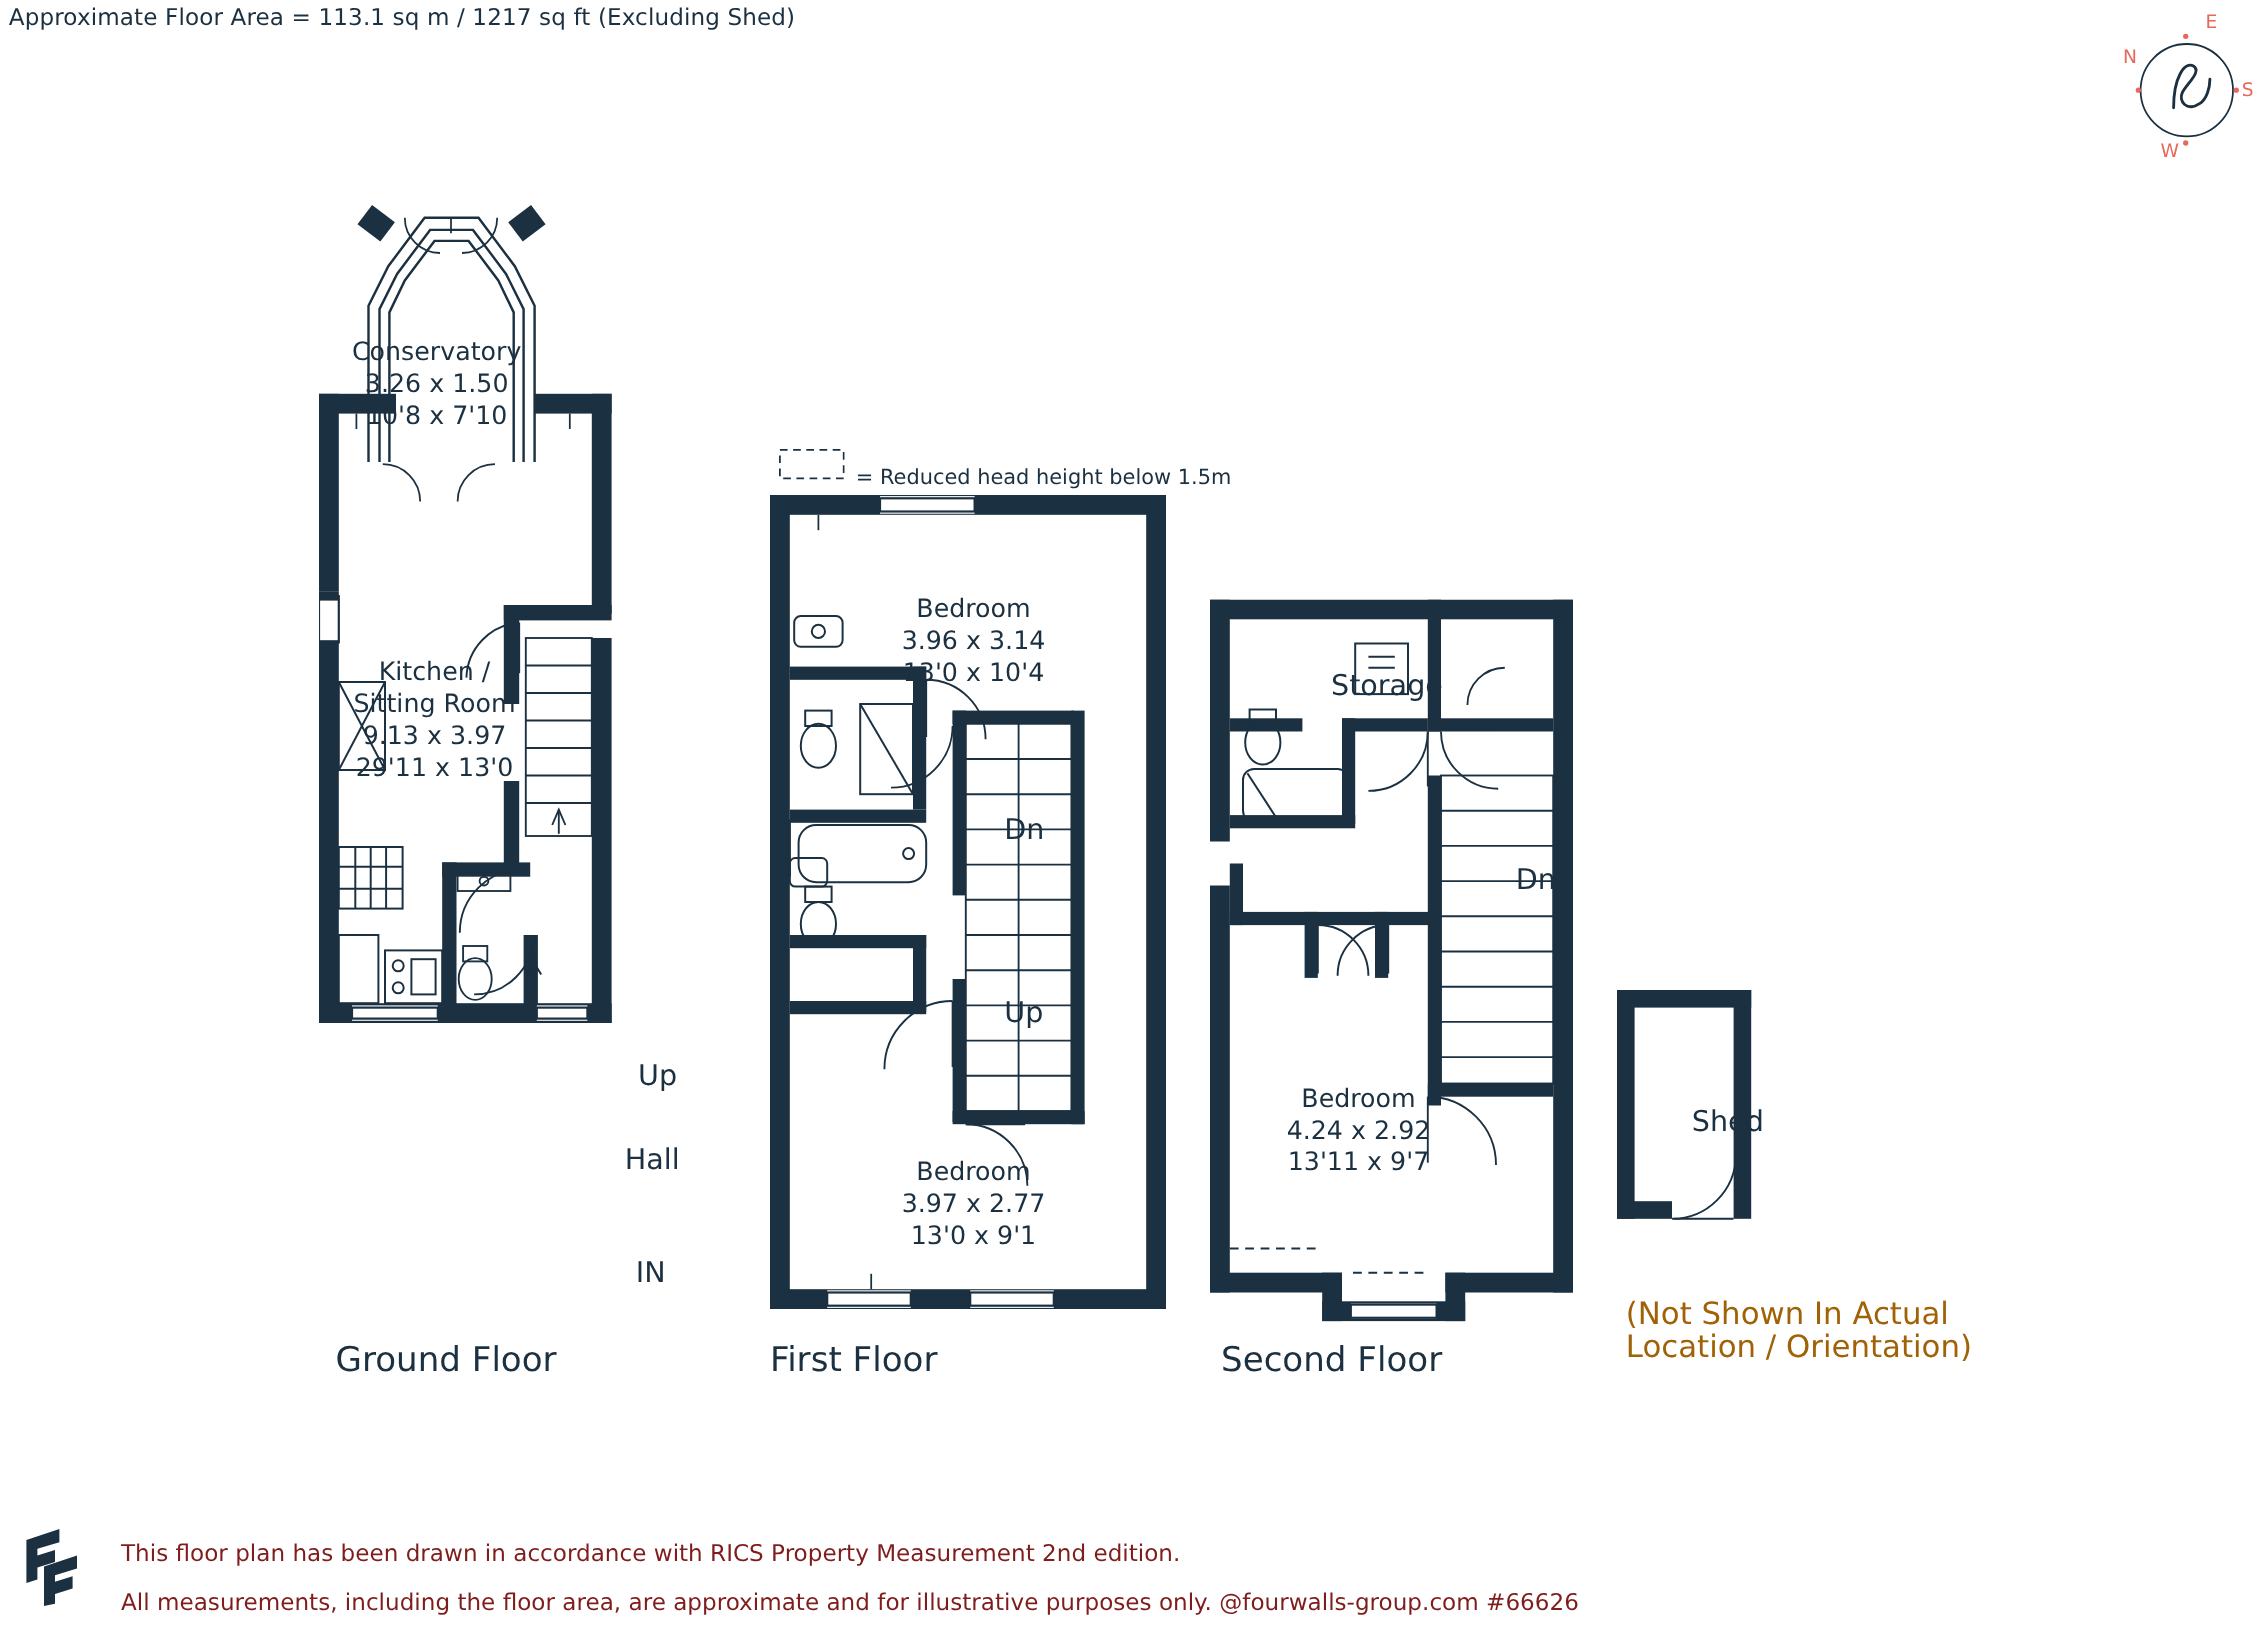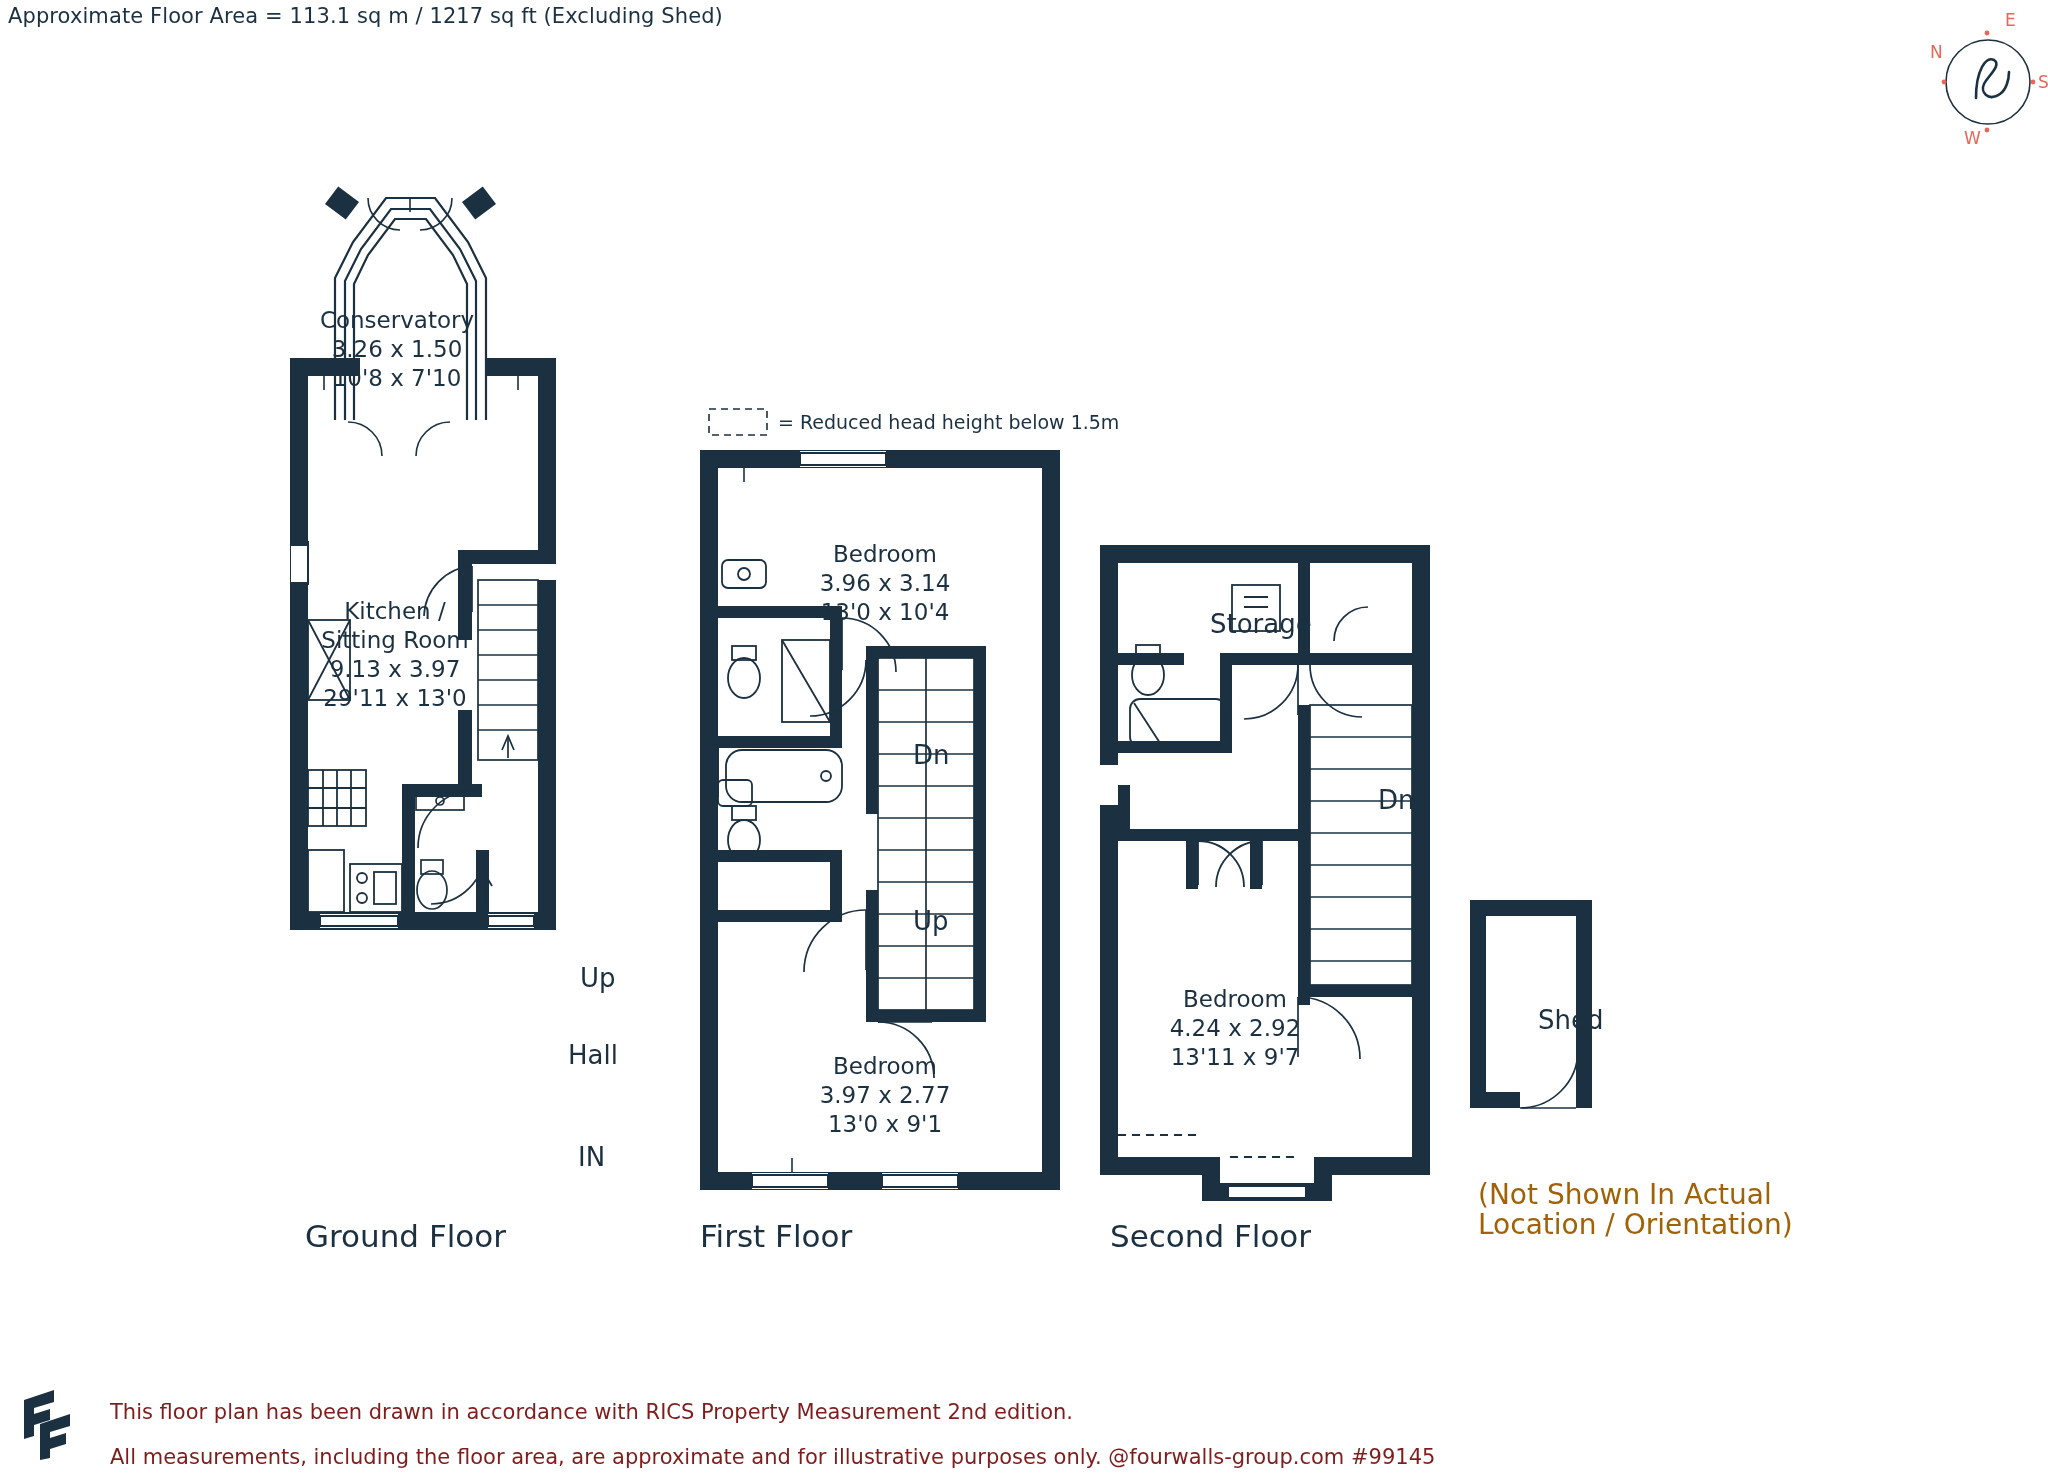--- a/index.html
+++ b/index.html
@@ -49,20 +49,21 @@
   }
   .floor-title {
     font-size: 31px;
     color: #1b3040;
     white-space: nowrap;
   }
   .legend-text {
     font-size: 19px;
     color: #1b3040;
     white-space: nowrap;
+    margin-top: 12px;
   }
   .shed-note {
     font-size: 28px;
     line-height: 30px;
     color: #a16207;
     white-space: nowrap;
   }
 
   
   #footer-line-1, #footer-line-2 {
@@ -449,13 +450,13 @@
 
 <div class="abs" style="left:20px; top:1388px;">
   <svg width="60" height="72" viewBox="0 0 60 72">
     <g fill="#1b3040">
       <polygon points="4,12 34,2 34,14 14,20 14,26 30,21 30,32 14,37 14,48 4,51"></polygon>
       <polygon points="20,36 50,26 50,38 30,44 30,50 46,45 46,56 30,61 30,70 20,72"></polygon>
     </g>
   </svg>
 </div>
 <div class="abs" id="footer-line-1" style="left:110px; top:1400px;">This floor plan has been drawn in accordance with RICS Property Measurement 2nd edition.</div>
-<div class="abs" id="footer-line-2" style="left:110px; top:1445px;">All measurements, including the floor area, are approximate and for illustrative purposes only. @fourwalls-group.com #99145</div>
+<div class="abs" id="footer-line-2" style="left:110px; top:1445px;">All measurements, including the floor area, are approximate and for illustrative purposes only. @fourwalls-group.com #66626</div>
 
 </body></html>

